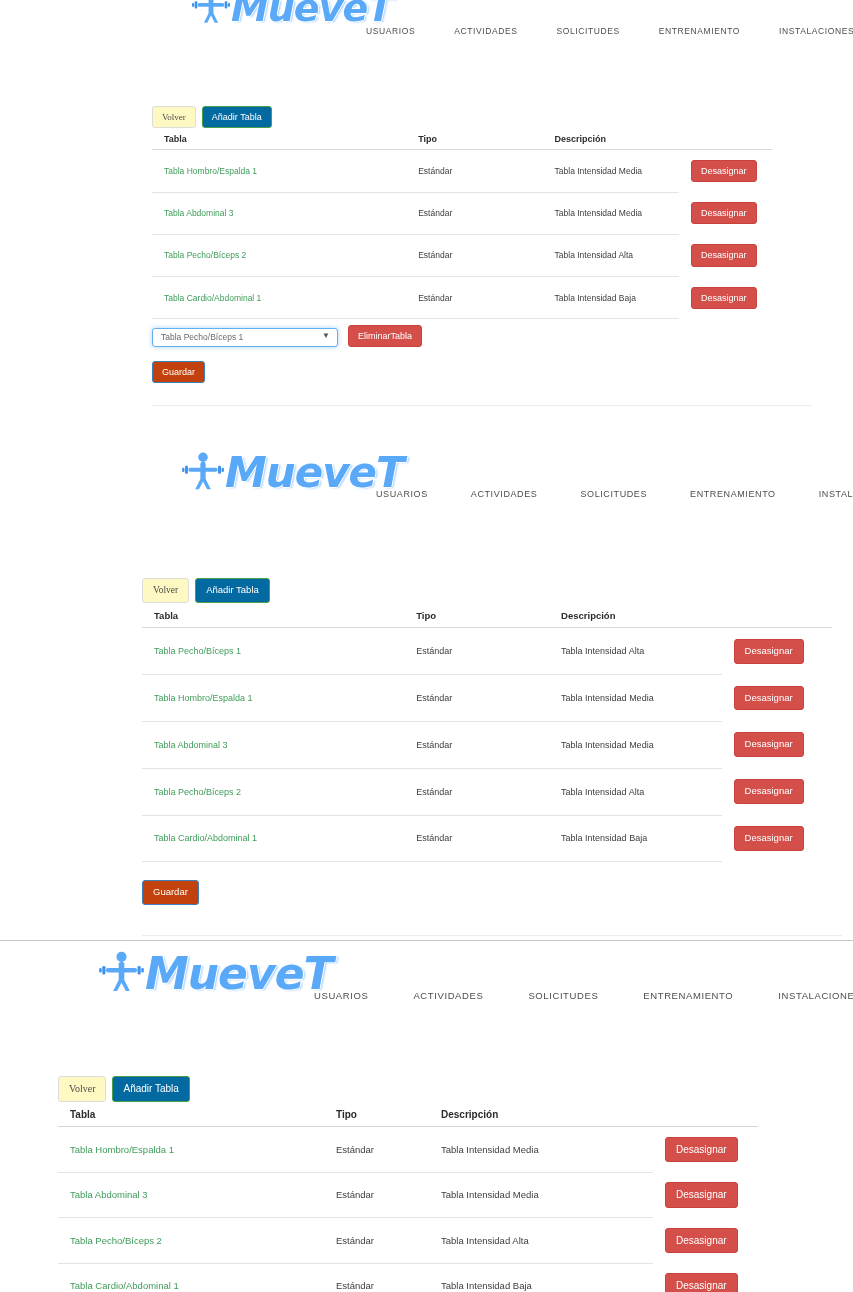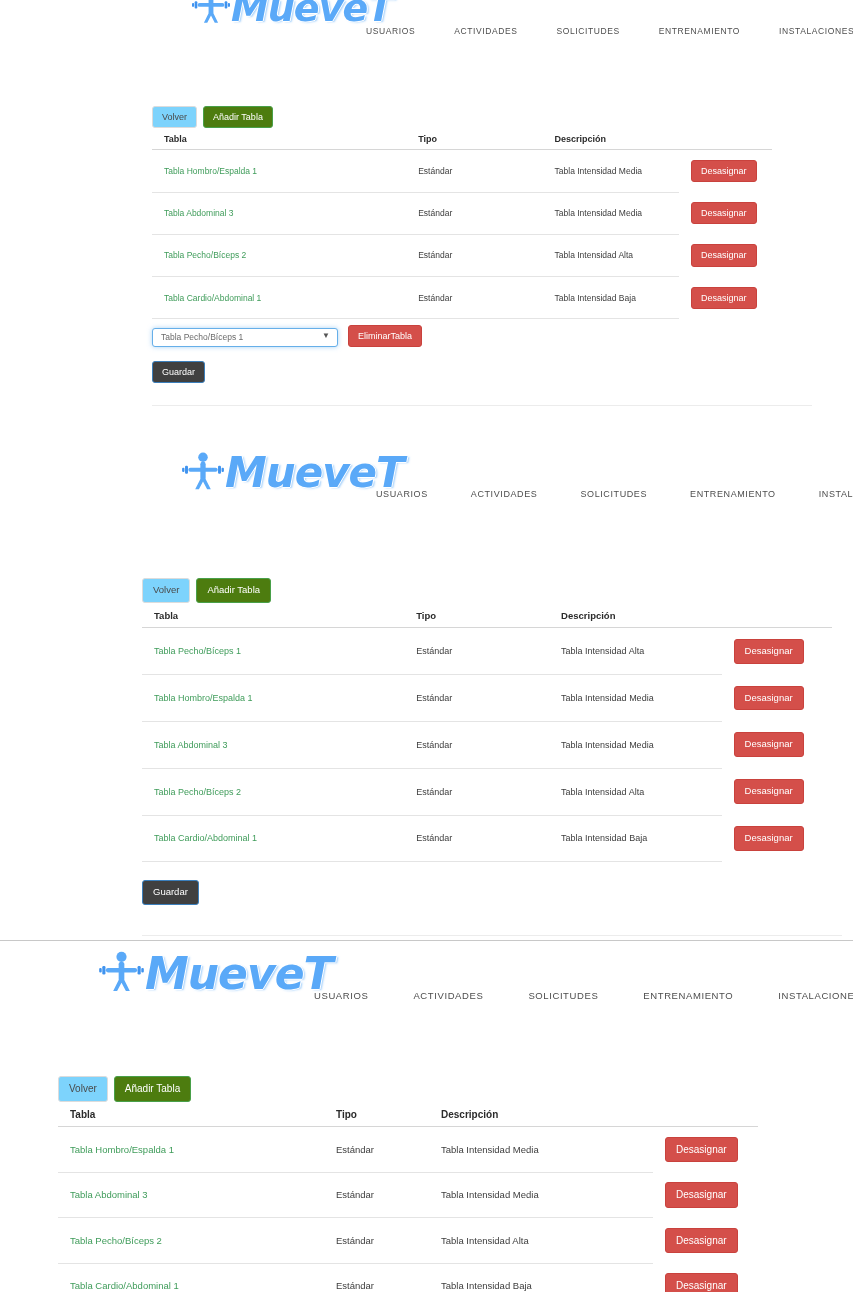--- a/index.html
+++ b/index.html
@@ -52,23 +52,23 @@
   .btn {
     display: inline-block;
     border: 1px solid transparent;
     border-radius: 3px;
     cursor: pointer;
     text-align: center;
     white-space: nowrap;
     font-family: "Liberation Sans", sans-serif;
     line-height: 1.35;
   }
-  .btn-default { background: #7dd3fc; border-color: #dcdcdc; color: #4a4a4a; }
-  .btn-success { background: #4d7c0f; border-color: #49a049; color: #ffffff; }
-  .btn-primary { background: #404040; border-color: #3b7fbc; color: #ffffff; }
+  .btn-default { background: #fef9c3; border-color: #dcdcdc; color: #4a4a4a; font-family: Liberation Serif, serif; }
+  .btn-success { background: #0369a1; border-color: #49a049; color: #ffffff; }
+  .btn-primary { background: #c2410c; border-color: #3b7fbc; color: #ffffff; }
   .btn-danger  { background: #d44f4a; border-color: #c9423d; color: #ffffff; }
 
   .btn-bar { display: flex; align-items: flex-start; }
 
   
   table.listing { width: 100%; border-collapse: collapse; table-layout: fixed; }
   table.listing th {
     text-align: left;
     font-weight: bold;
     color: #2b2b2b;

